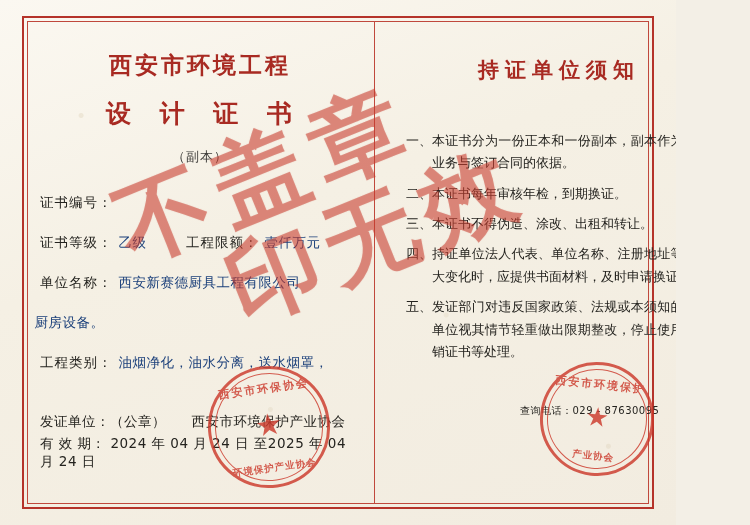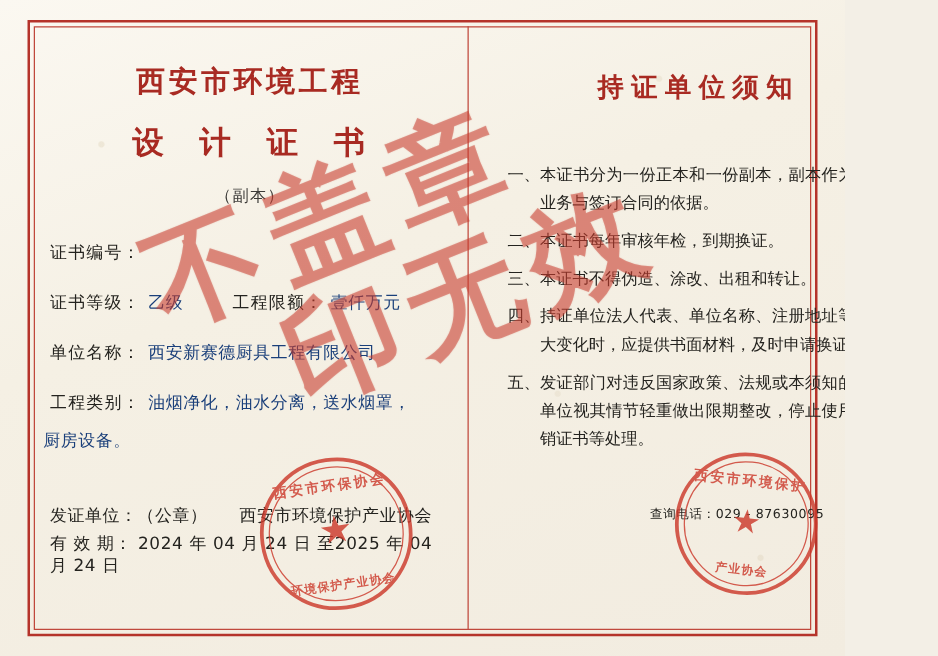--- a/index.html
+++ b/index.html
@@ -320,27 +320,27 @@
         <span class="field-value blue">乙级</span>
         <span class="field-label">工程限额：</span>
         <span class="field-value blue">壹仟万元</span>
       </div>
 
       <div class="field-row">
         <span class="field-label">单位名称：</span>
         <span class="field-value blue">西安新赛德厨具工程有限公司</span>
       </div>
 
+      <div class="field-row">
+        <span class="field-label" style="visibility:hidden;">工程类别：</span>
+        <span class="field-value blue" style="margin-left:-84px;">厨房设备。</span>
+      </div>
       <div class="field-row tight">
         <span class="field-label">工程类别：</span>
         <span class="field-value blue">油烟净化，油水分离，送水烟罩，</span>
-      </div>
-      <div class="field-row">
-        <span class="field-label" style="visibility:hidden;">工程类别：</span>
-        <span class="field-value blue" style="margin-left:-84px;">厨房设备。</span>
       </div>
     </div>
 
     <div class="issuer-row">
       <span>发证单位：（公章）</span>
       <span class="inline-gap"></span>
       <span>西安市环境保护产业协会</span>
     </div>
 
     <div class="validity-row">

